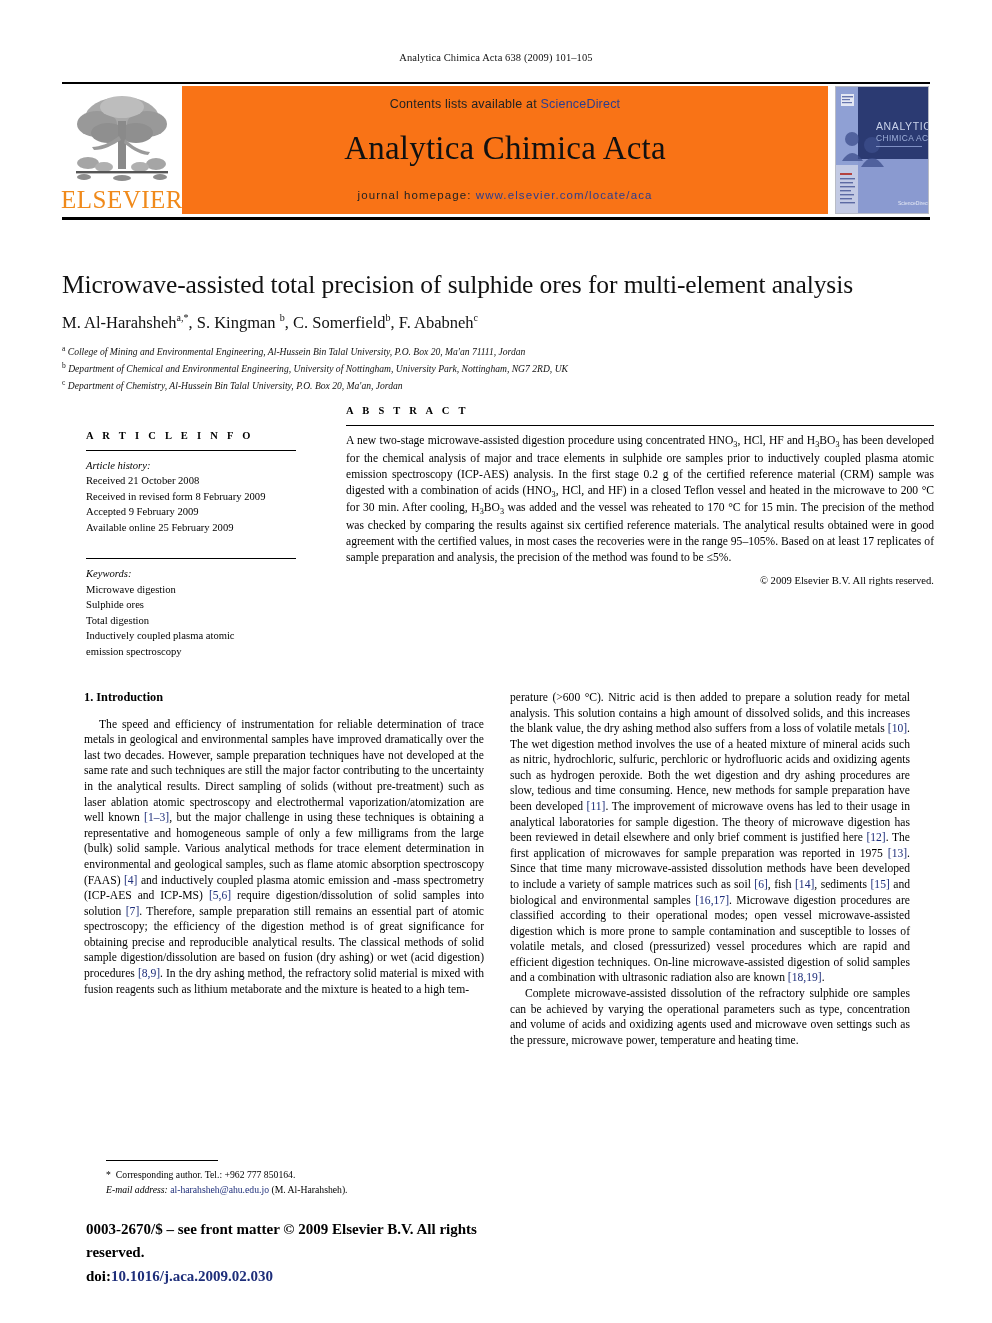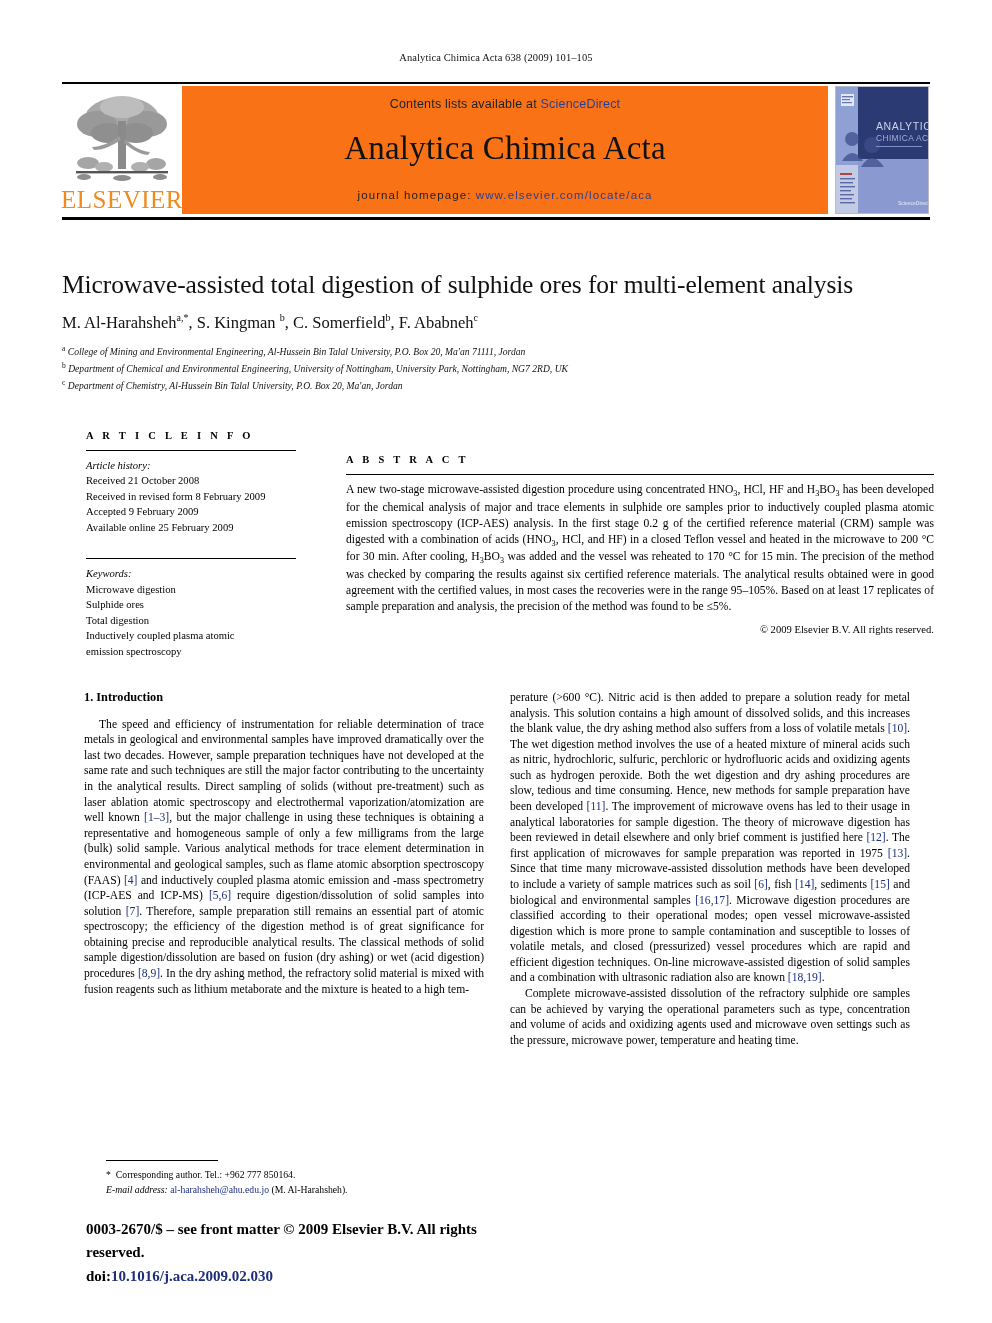--- a/index.html
+++ b/index.html
@@ -156,21 +156,21 @@
   
   .infoblock {
     position: absolute;
     left: 86px;
     top: 430px;
     width: 210px;
   }
   .abstractblock {
     position: absolute;
     left: 346px;
-    top: 454px;
+    top: 405px;
     width: 588px;
   }
   .sechead {
     font-family: "Liberation Serif", serif;
     font-weight: bold;
     font-size: 10.5px;
     letter-spacing: 3.3px;
     color: #000;
   }
   .hrule {
@@ -342,21 +342,21 @@
             </g>
             <text x="62" y="118" font-family="Liberation Sans, sans-serif" font-size="5" fill="#e6eaf5">ScienceDirect</text>
           </svg>
         </div>
       </div>
 
     </div>
     <div class="rule-bottom"></div>
   </div>
 
-  <div class="title">Microwave-assisted total digestion of sulphide ores for multi-element analysis</div>
+  <div class="title">Microwave-assisted total precision of sulphide ores for multi-element analysis</div>
 
   <div class="authors">M. Al-Harahsheh<sup>a,</sup><sup>*</sup>, S. Kingman <sup>b</sup>, C. Somerfield<sup>b</sup>, F. Ababneh<sup>c</sup></div>
 
   <div class="affils">
     <div><sup>a</sup> <span>College of Mining and Environmental Engineering, Al-Hussein Bin Talal University, P.O. Box 20, Ma'an 71111, Jordan</span></div>
     <div><sup>b</sup> <span>Department of Chemical and Environmental Engineering, University of Nottingham, University Park, Nottingham, NG7 2RD, UK</span></div>
     <div><sup>c</sup> <span>Department of Chemistry, Al-Hussein Bin Talal University, P.O. Box 20, Ma'an, Jordan</span></div>
   </div>
 
   <div class="infoblock">

